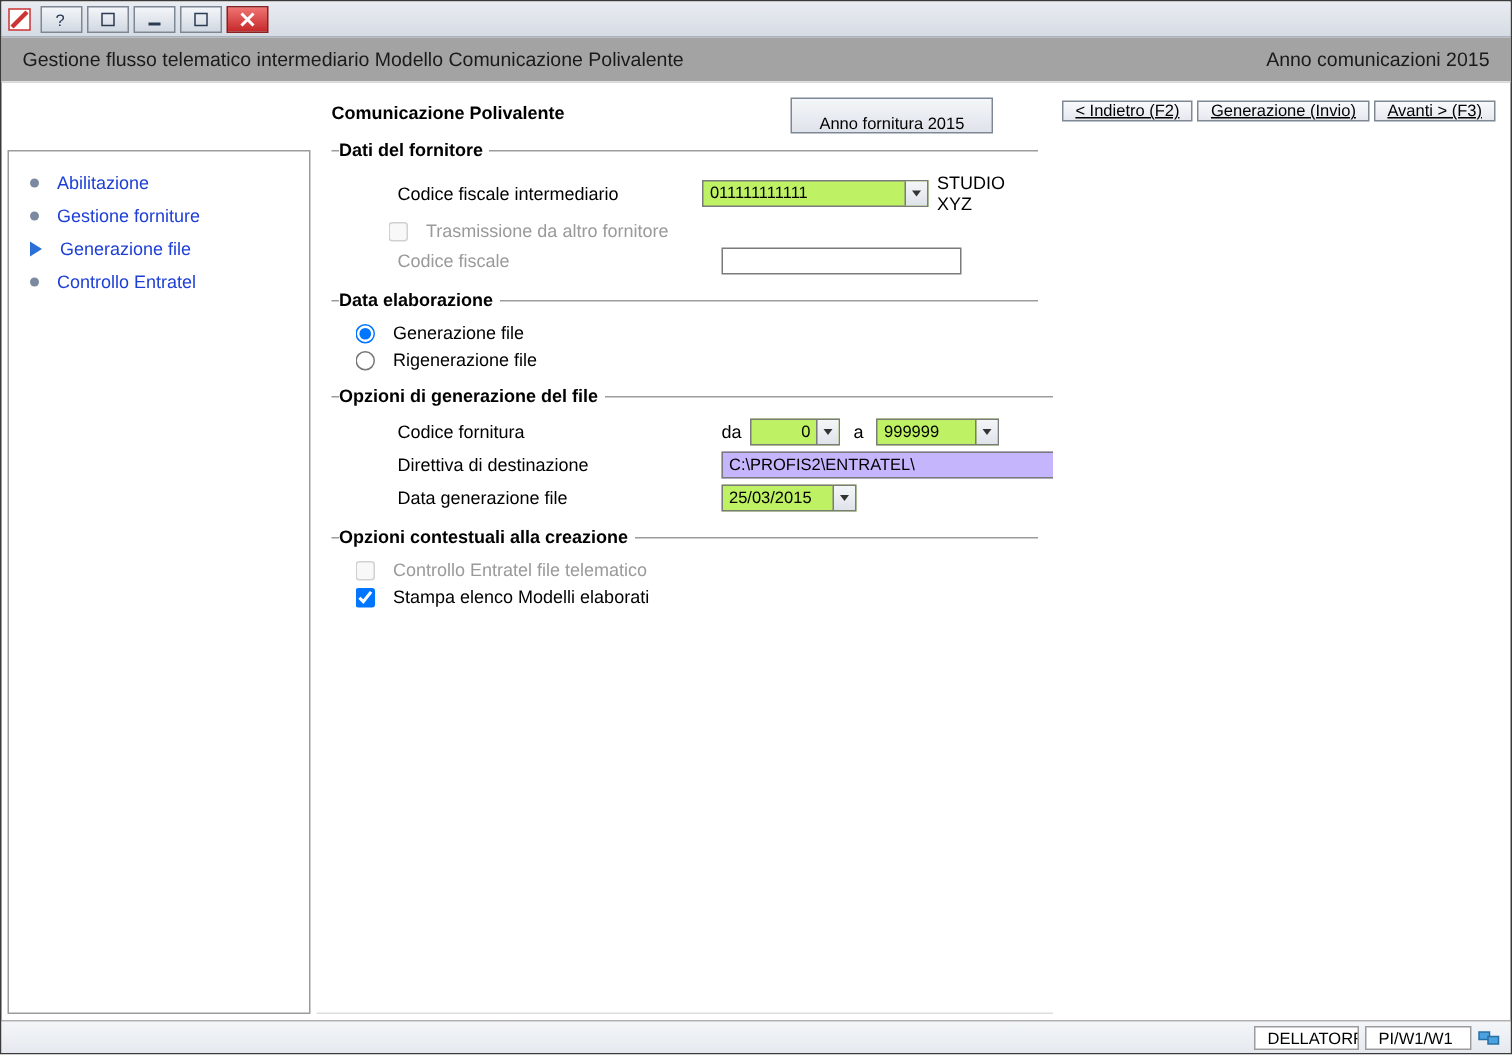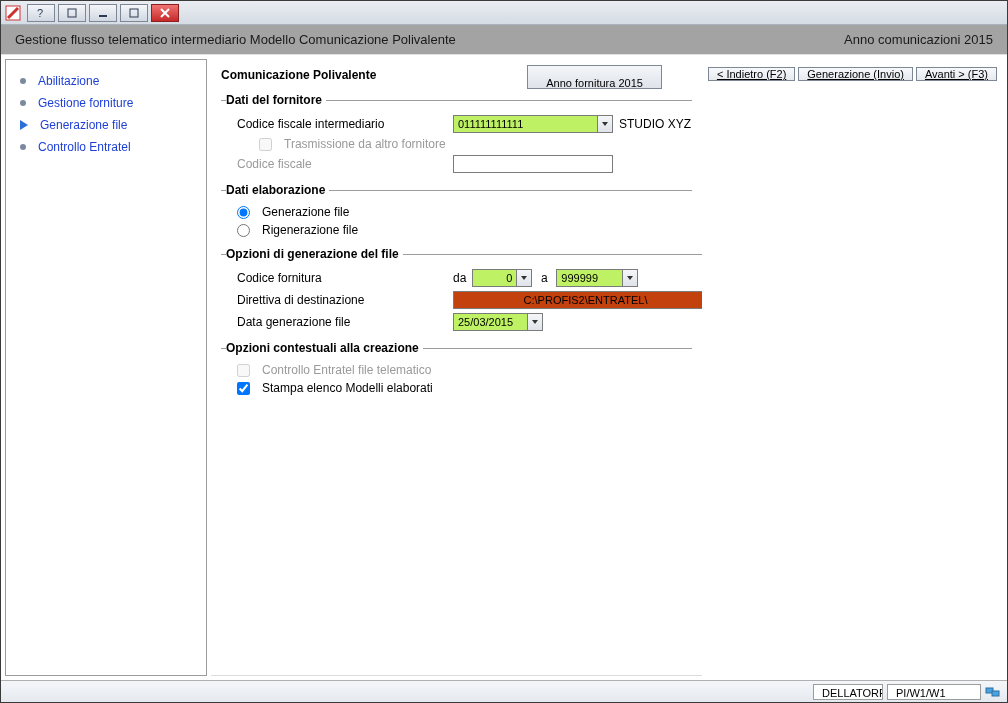--- a/index.html
+++ b/index.html
@@ -63,20 +63,21 @@
     display:flex;
     padding:4px;
     gap:4px;
     min-height:0;
   }
   .left-panel {
     width: 202px;
     border:1px solid #9c9c9c;
     background:#fff;
     padding:10px 0 0 0;
+    margin-top:41px;
   }
   .wizard-item {
     display:flex; align-items:center;
     padding: 4px 14px;
     color:#1e3fd6;
     font-size:12px;
     cursor:pointer;
     gap:12px;
   }
   .wizard-bullet {
@@ -132,37 +133,37 @@
     font-size:12px;
     padding:0 4px 0 0;
     margin-left:5px;
   }
   .form-row{
     display:flex; align-items:center;
     padding:2px 0 2px 16px;
     gap:6px;
     font-size:12px;
   }
-  .label-col{ width:210px; }
+  .label-col{ width:210px;margin-left:28px; }
   .disabled{ color:#9a9a9a; }
   input.textbox{
     height:18px;
     border:1px solid #7b7b7b;
     font-size:11px;
     padding:0 3px;
     background:#fff;
   }
   .select-like{
     display:inline-flex; align-items:center;
     height:18px;
     border:1px solid #7b7b7b;
     background:#bef264;
     font-size:11px;
   }
-  .select-like.yellow{ background:#c2410c;text-align:center; }
+  .select-like.yellow{ background:#c4b5fd; }
   .select-like .sl-text{ padding:0 4px; flex:1; white-space:nowrap; overflow:hidden;}
   .select-like .sl-arrow{
     width:15px; height:100%;
     border-left:1px solid #7b7b7b;
     background:linear-gradient(#f4f6f9,#dfe3ea);
     display:flex;align-items:center;justify-content:center;
   }
   .sl-arrow::after{
     content:"";
     width:0;height:0;
@@ -303,21 +304,21 @@
             <input type="checkbox" disabled="" style="">
             <span>Trasmissione da altro fornitore</span>
           </div>
           <div class="form-row disabled">
             <span class="label-col">Codice fiscale</span>
             <input class="textbox" style="width: 160px;" disabled="" value="">
           </div>
         </fieldset>
 
         <fieldset class="group">
-          <legend>Dati elaborazione</legend>
+          <legend>Data elaborazione</legend>
           <div class="form-row">
             <input type="radio" name="elab" checked="" style="">
             <span>Generazione file</span>
           </div>
           <div class="form-row">
             <input type="radio" name="elab" style="">
             <span>Rigenerazione file</span>
           </div>
         </fieldset>
 
@@ -370,21 +371,21 @@
         <button class="cmd-btn">&lt; Indietro (F2)</button>
         <button class="cmd-btn">Generazione (Invio)</button>
         <button class="cmd-btn">Avanti &gt; (F3)</button>
       </div>
     </div>
 
   </div>
 
   <div class="statusbar">
     <span class="status-cell" style="width:70px;overflow:hidden">DELLATORR</span>
-    <span class="status-cell" style="width:94px">PI/W1/W1</span>
+    <span class="status-cell" style="width:71px">PI/W1/W1</span>
     <span class="status-icon">
       <svg width="16" height="16" viewBox="0 0 16 16">
           <rect x="1" y="4" width="7" height="5" fill="#4aa3e0" stroke="#2a6fa3"></rect>
           <rect x="7" y="7" width="7" height="5" fill="#4aa3e0" stroke="#2a6fa3"></rect>
         </svg>
     </span>
   </div>
 
 </div>
 

